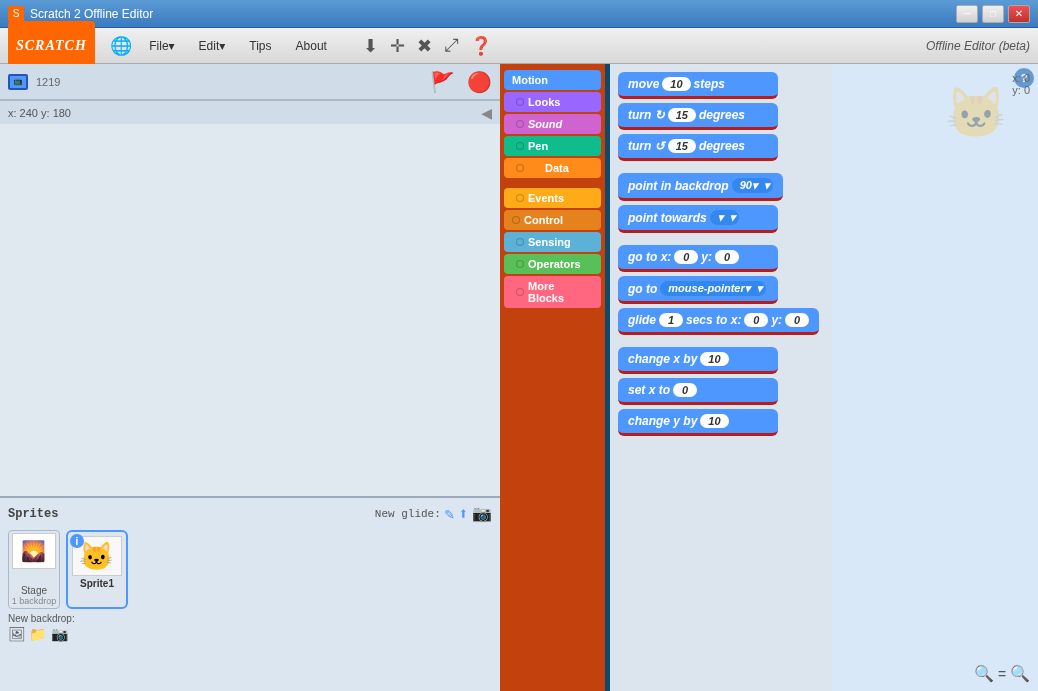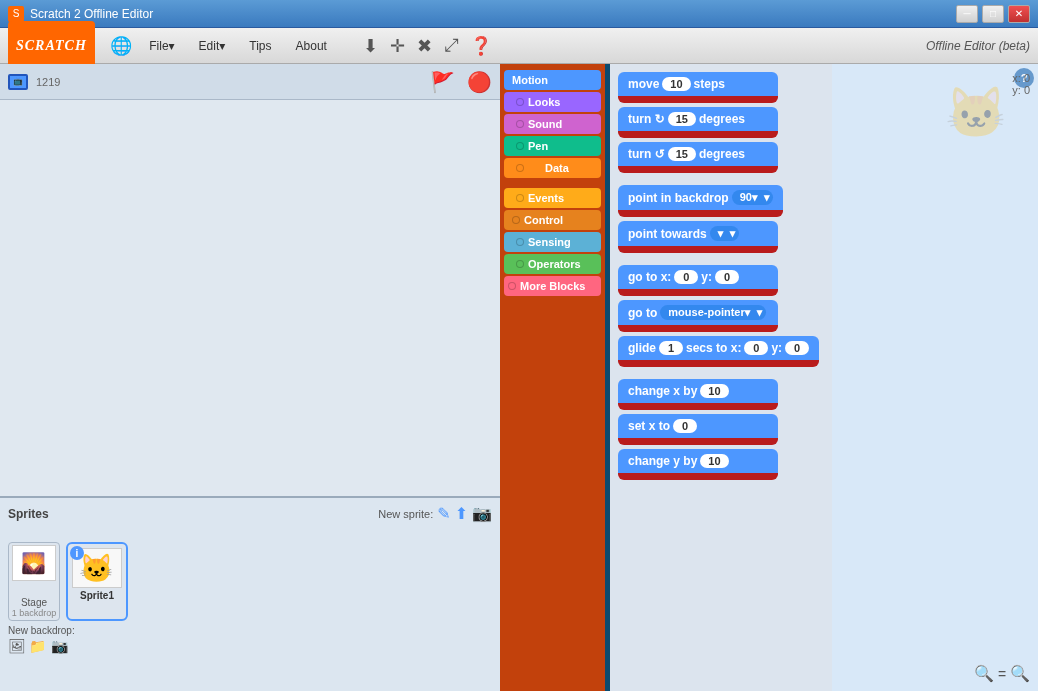--- a/index.html
+++ b/index.html
@@ -103,21 +103,22 @@
       padding: 0 8px;
       font-size: 11px;
       color: #555;
       border-top: 1px solid #aab8c8;
       gap: 8px;
     }
     .scroll-arrow { margin-left: auto; font-size: 14px; color: #888; cursor: pointer; }
     .sprites-header {
       display: flex;
       align-items: center;
-      margin-bottom: 19px;
+      margin-bottom: 6px;
+      font-family: Liberation Mono, monospace;
     }
     .sprites-title { font-size: 12px; font-weight: bold; color: #444; flex: 1; }
     .new-sprite-label { font-size: 11px; color: #555; }
     .new-sprite-btns { display: flex; gap: 4px; margin-left: 4px; }
     .sprite-icon-btn { font-size: 16px; cursor: pointer; color: #4d97ff; }
     .stage-thumb {
       width: 52px;
       background: #dde5ee;
       border: 1px solid #aab8c8;
       border-radius: 4px;
@@ -247,21 +248,21 @@
       font-size: 12px;
       font-weight: bold;
       margin-bottom: 4px;
       cursor: pointer;
       position: relative;
       width: auto;
       min-width: 160px;
       flex-wrap: wrap;
       gap: 3px;
     }
-    .block-motion { background: #4d97ff; border-bottom: 7px solid #b91c1c; }
+    .block-motion { background: #4d97ff; border-bottom: 3px solid #b91c1c; font-style: italic; }
     .block-input-oval {
       background: white;
       color: #333;
       border-radius: 10px;
       padding: 1px 8px;
       font-size: 11px;
       font-weight: bold;
       min-width: 24px;
       text-align: center;
     }
@@ -410,26 +411,30 @@
             <ellipse cx="72" cy="64" rx="10" ry="6" fill="#ff9f1c" transform="rotate(20,72,64)"></ellipse>
 
             <ellipse cx="38" cy="80" rx="9" ry="7" fill="#ff9f1c" transform="rotate(-10,38,80)"></ellipse>
             <ellipse cx="62" cy="80" rx="9" ry="7" fill="#ff9f1c" transform="rotate(10,62,80)"></ellipse>
 
             <path d="M72,70 Q90,60 85,48 Q80,38 70,42" fill="none" stroke="#ff9f1c" stroke-width="8" stroke-linecap="round"></path>
           </svg>
         </div>
       </div>
 
+      <div class="stage-coords">
+        <span>x: 240  y: 180</span>
+        <span class="scroll-arrow">◀</span>
+      </div>
     </div>
 
     <div class="sprites-bottom">
       <div class="sprites-header">
         <span class="sprites-title">Sprites</span>
-        <span class="new-sprite-label">New sprite:</span>
+        <span class="new-sprite-label">New glide:</span>
         <div class="new-sprite-btns">
           <span class="sprite-icon-btn">✎</span>
           <span class="sprite-icon-btn">⬆</span>
           <span class="sprite-icon-btn">📷</span>
         </div>
       </div>
 
       <div class="sprites-row">
 
         <div class="stage-thumb">
@@ -462,21 +467,21 @@
     <div class="blocks-panel">
 
       <div class="categories-panel">
         <div class="cat-btn" style="background:#4d97ff;">
           <span>Motion</span>
         </div>
         <div class="cat-btn" style="background:#9966ff; padding-left:12px;">
           <span class="cat-dot" style="background:#9966ff; border:1px solid rgba(0,0,0,0.2);"></span>
           <span>Looks</span>
         </div>
-        <div class="cat-btn" style="background:#cf63cf; padding-left:12px;">
+        <div class="cat-btn" style="background:#cf63cf; padding-left:12px;font-style:italic;">
           <span class="cat-dot" style="background:#cf63cf; border:1px solid rgba(0,0,0,0.2);"></span>
           <span>Sound</span>
         </div>
         <div class="cat-btn" style="background:#0fbd8c; padding-left:12px;">
           <span class="cat-dot" style="background:#0fbd8c; border:1px solid rgba(0,0,0,0.2);"></span>
           <span>Pen</span>
         </div>
         <div class="cat-btn" style="background:#ff8c1a; padding-left:12px;gap:21px;">
           <span class="cat-dot" style="background:#ff8c1a; border:1px solid rgba(0,0,0,0.2);"></span>
           <span>Data</span>
@@ -491,21 +496,21 @@
           <span>Control</span>
         </div>
         <div class="cat-btn" style="background:#5cb1d6; padding-left:12px;">
           <span class="cat-dot" style="background:#5cb1d6; border:1px solid rgba(0,0,0,0.2);"></span>
           <span>Sensing</span>
         </div>
         <div class="cat-btn" style="background:#59c059; padding-left:12px;">
           <span class="cat-dot" style="background:#59c059; border:1px solid rgba(0,0,0,0.2);"></span>
           <span>Operators</span>
         </div>
-        <div class="cat-btn" style="background:#ff6680; padding-left:4px;">
+        <div class="cat-btn" style="background:#ff6680; padding-left:12px;">
           <span class="cat-dot" style="background:#ff6680; border:1px solid rgba(0,0,0,0.2);"></span>
           <span>More Blocks</span>
         </div>
       </div>
 
       <div class="blocks-list">
 
         
         <div class="block block-motion">
           <span>move</span>

